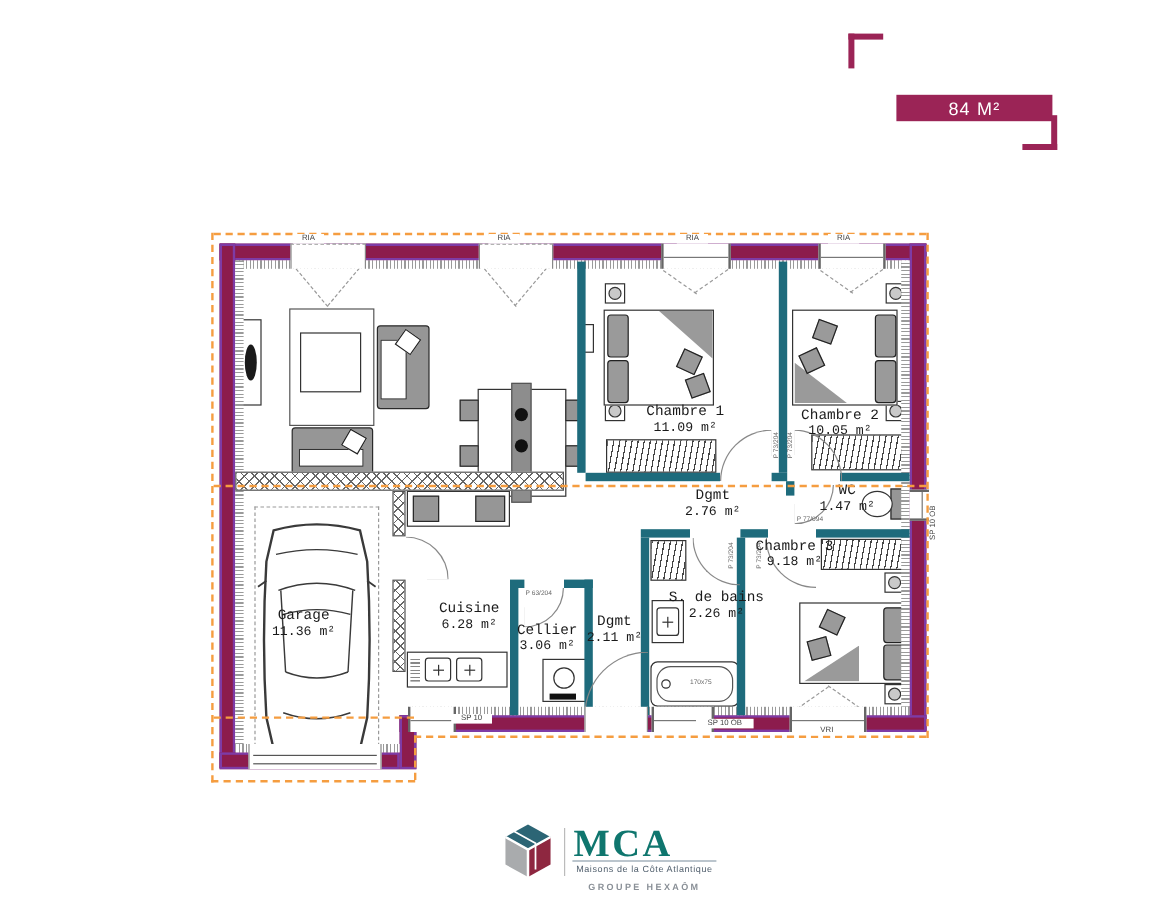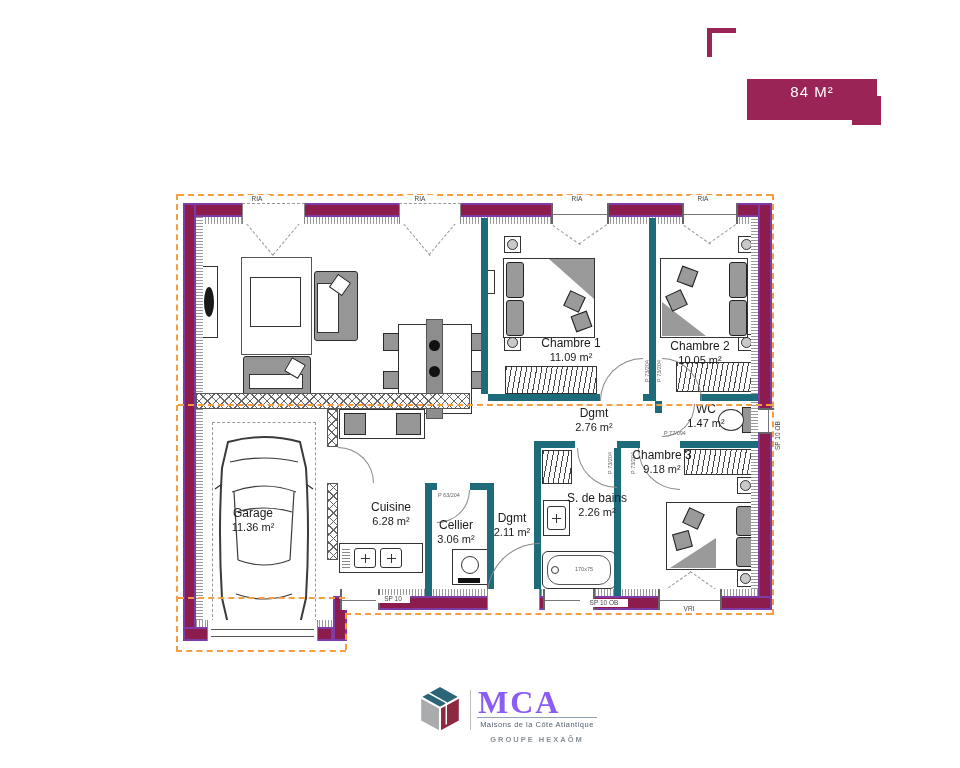--- a/index.html
+++ b/index.html
@@ -36,21 +36,21 @@
   .vdlabel{position:absolute;font-size:5.5px;color:#666;z-index:26;writing-mode:vertical-rl;transform:rotate(180deg);white-space:nowrap;}
   
   .arc{position:absolute;box-sizing:border-box;z-index:15;}
   .arc.tl{border-top:1.5px solid #888;border-left:1.5px solid #888;border-radius:100% 0 0 0;}
   .arc.tr{border-top:1.5px solid #888;border-right:1.5px solid #888;border-radius:0 100% 0 0;}
   .arc.bl{border-bottom:1.5px solid #888;border-left:1.5px solid #888;border-radius:0 0 0 100%;}
   .arc.br{border-bottom:1.5px solid #888;border-right:1.5px solid #888;border-radius:0 0 100% 0;}
   
   .dv{position:absolute;border-top:1px dashed #999;transform-origin:0 0;z-index:12;}
   
-  .rl{position:absolute;font-family:Liberation Sans, sans-serif;color:#1a1a1a;text-align:center;z-index:25;font-size:12px;line-height:1.25;}
+  .rl{position:absolute;font-family:Liberation Mono, monospace;color:#1a1a1a;text-align:center;z-index:25;font-size:12px;line-height:1.25;}
   .rl .ar{font-size:11px;}
   
   .fw{position:absolute;background:#fff;border:1.5px solid #333;box-sizing:border-box;z-index:6;}
   .fg{position:absolute;background:#969696;border:1.5px solid #2a2a2a;box-sizing:border-box;z-index:6;}
   .ward{position:absolute;background-color:#fff;background-image:repeating-linear-gradient(100deg,#444 0 1px,transparent 1px 5px);border:1px solid #333;box-sizing:border-box;z-index:6;}
   .ns{position:absolute;background:#fff;border:1.5px solid #333;box-sizing:border-box;z-index:6;}
   .ns::after{content:"";position:absolute;inset:2px;border:1.5px solid #333;border-radius:50%;background:#c9c9c9;}
   .cu{position:absolute;background:#9a9a9a;border:1px solid #222;z-index:7;}
   .fold{position:absolute;background:#9a9a9a;z-index:7;}
   .basin{position:absolute;background:
@@ -58,33 +58,33 @@
       linear-gradient(#333,#333) center/1px 9px no-repeat,#fff;
       border:1px solid #333;border-radius:3px;box-sizing:border-box;z-index:7;}
   .drain{position:absolute;background:repeating-linear-gradient(0deg,#888 0 1px,transparent 1px 3px);z-index:7;}
   .dash{position:absolute;border:1px dashed #999;box-sizing:border-box;z-index:5;}
   
   .brkt-tl{position:absolute;border-top:5px solid #9b2456;border-left:5px solid #9b2456;}
   .brkt-br{position:absolute;border-bottom:5px solid #9b2456;border-right:5px solid #9b2456;}
   .title{position:absolute;font-size:36px;font-weight:300;letter-spacing:3px;color:#3e6577;text-align:center;}
   .badge{position:absolute;background:#9b2456;color:#fff;font-size:15px;letter-spacing:1px;text-align:center;line-height:25px;}
   
-  .mca{position:absolute;font-family:"Liberation Serif",serif;font-weight:600;font-size:32px;letter-spacing:2px;color:#8b5cf6;}
+  .mca{position:absolute;font-family:"Liberation Serif",serif;font-weight:600;font-size:32px;letter-spacing:2px;color:#0f766e;}
   .tagline{position:absolute;font-size:7.5px;color:#52606e;letter-spacing:.5px;border-top:1px solid #8fa0ad;padding-top:2px;text-align:center;}
   .group{position:absolute;font-size:7.5px;font-weight:bold;color:#8a9097;letter-spacing:2px;text-align:center;}
   .legal{position:absolute;left:0;right:0;text-align:center;font-size:8.3px;color:#222;}
   .divider{position:absolute;background:#bbb;}
 </style>
 </head>
 <body>
 
 <div id="canvas">
 
   <div class="brkt-tl" style="left:707px;top:28px;width:24px;height:24px;"></div>
-  <div class="badge" style="left:747px;top:79px;width:130px;height:41px;">84 M²</div>
+  <div class="badge" style="left:747px;top:79px;width:130px;height:22px;">84 M²</div>
   <div class="brkt-br" style="left:852px;top:96px;width:24px;height:24px;"></div>
 
   <div class="odh" style="left:178px;top:194px;width:594px;"></div>
   <div class="odv" style="left:176px;top:194px;height:458px;"></div>
   <div class="odv" style="left:772px;top:194px;height:421px;"></div>
   <div class="odh" style="left:345px;top:613px;width:427px;"></div>
   <div class="odh" style="left:176px;top:650px;width:170px;"></div>
   <div class="odv" style="left:345px;top:613px;height:37px;"></div>
   <div class="odh" style="left:178px;top:404px;width:594px;"></div>
   <div class="odh" style="left:178px;top:597px;width:167px;"></div>

